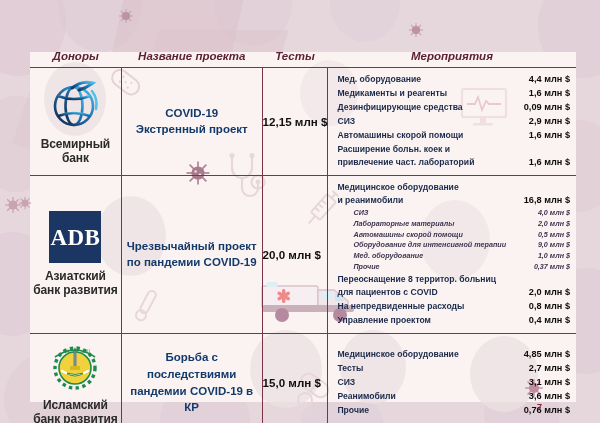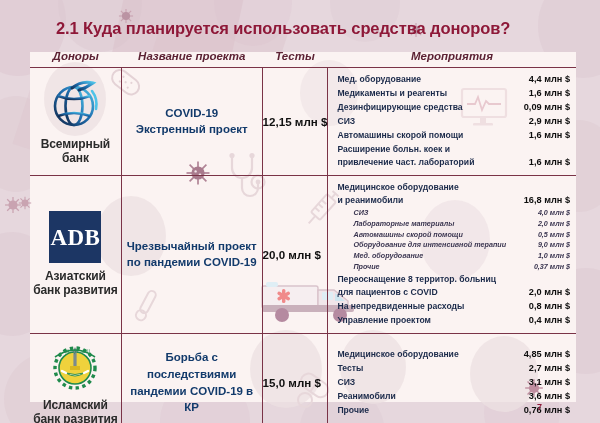--- a/index.html
+++ b/index.html
@@ -243,21 +243,20 @@
   <svg class="virus" style="left:408px;top:22px;" width="16" height="16" viewBox="0 0 26 26">
     <g stroke="#c9a3b1" stroke-width="1.8" fill="none">
       <line x1="13" y1="1.5" x2="13" y2="24.5"></line>
         <line x1="1.5" y1="13" x2="24.5" y2="13"></line>
       <line x1="4.6" y1="4.6" x2="21.4" y2="21.4"></line>
         <line x1="21.4" y1="4.6" x2="4.6" y2="21.4"></line>
     </g>
     <circle cx="13" cy="13" r="6.6" fill="#bb93a3"></circle>
   </svg>
 
-  <div class="title">2.1 Куда планируется использовать средства доноров?</div>
 
   <table class="main">
     <tbody>
         <tr class="hdr-row">
       <th class="c-donor">Доноры</th>
       <th class="c-proj">Название проекта</th>
       <th class="c-sum">Тесты</th>
       <th class="c-act">Мероприятия</th>
     </tr>
 

